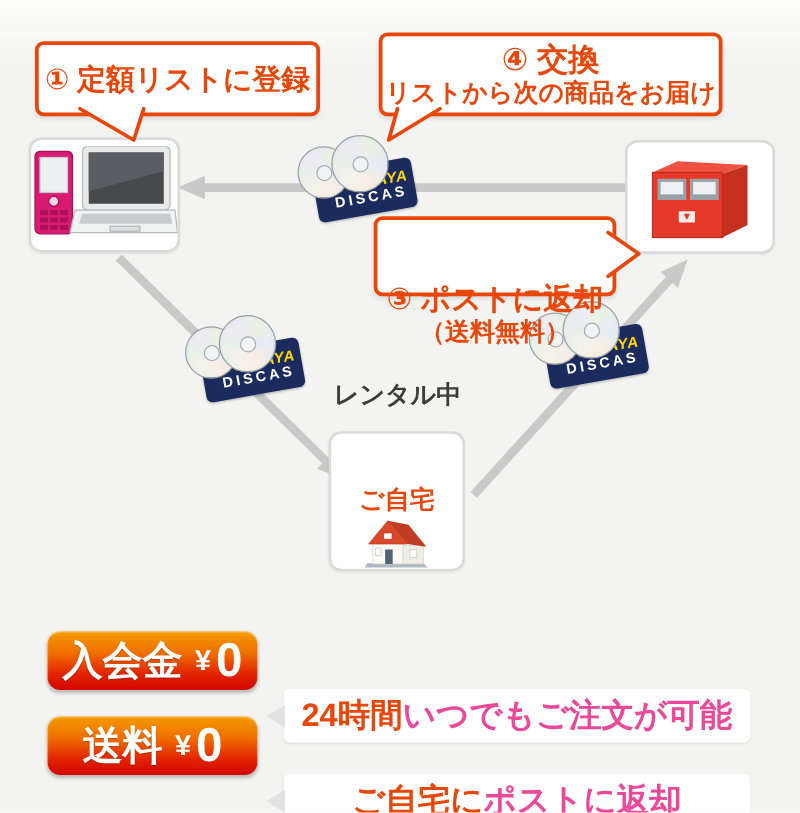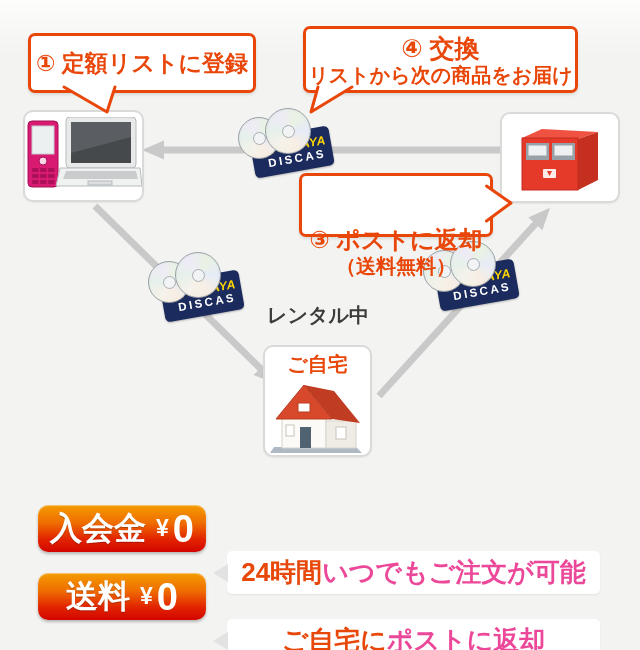--- a/index.html
+++ b/index.html
@@ -10,21 +10,21 @@
   
   #flow-arrows{position:absolute;left:0;top:0;z-index:1;}
 
   
   .node{position:absolute;background:#fff;border:2px solid #dadad8;border-radius:10px;
         box-sizing:border-box;z-index:2;display:flex;align-items:center;justify-content:center;
         box-shadow:0 1px 2px rgba(0,0,0,.06);}
   #node-pc{left:23px;top:110px;width:121px;height:92px;}
   #node-post{left:500px;top:112px;width:120px;height:91px;}
   #node-home{left:263px;top:345px;width:109px;height:112px;flex-direction:column;justify-content:flex-start;padding-top:6px;}
-  .home-label{color:#e94709;font-weight:bold;font-size:20px;line-height:22px;}
+  .home-label{color:#e94709;font-weight:bold;font-size:20px;line-height:22px;margin-top:36px;}
 
   .rental-status{position:absolute;left:258px;top:302px;width:120px;text-align:center;z-index:2;
         color:#3c3c3c;font-size:20px;font-weight:bold;}
 
   
   .speech{position:absolute;background:#fff;border:3px solid #e94709;border-radius:7px;
         color:#e94709;font-weight:bold;text-align:center;box-sizing:border-box;z-index:4;
         box-shadow:0 2px 3px rgba(0,0,0,.10);}
   .speech .tail{position:absolute;overflow:visible;}
   #bubble-step1{left:28px;top:33px;width:228px;height:60px;font-size:23px;line-height:54px;}

